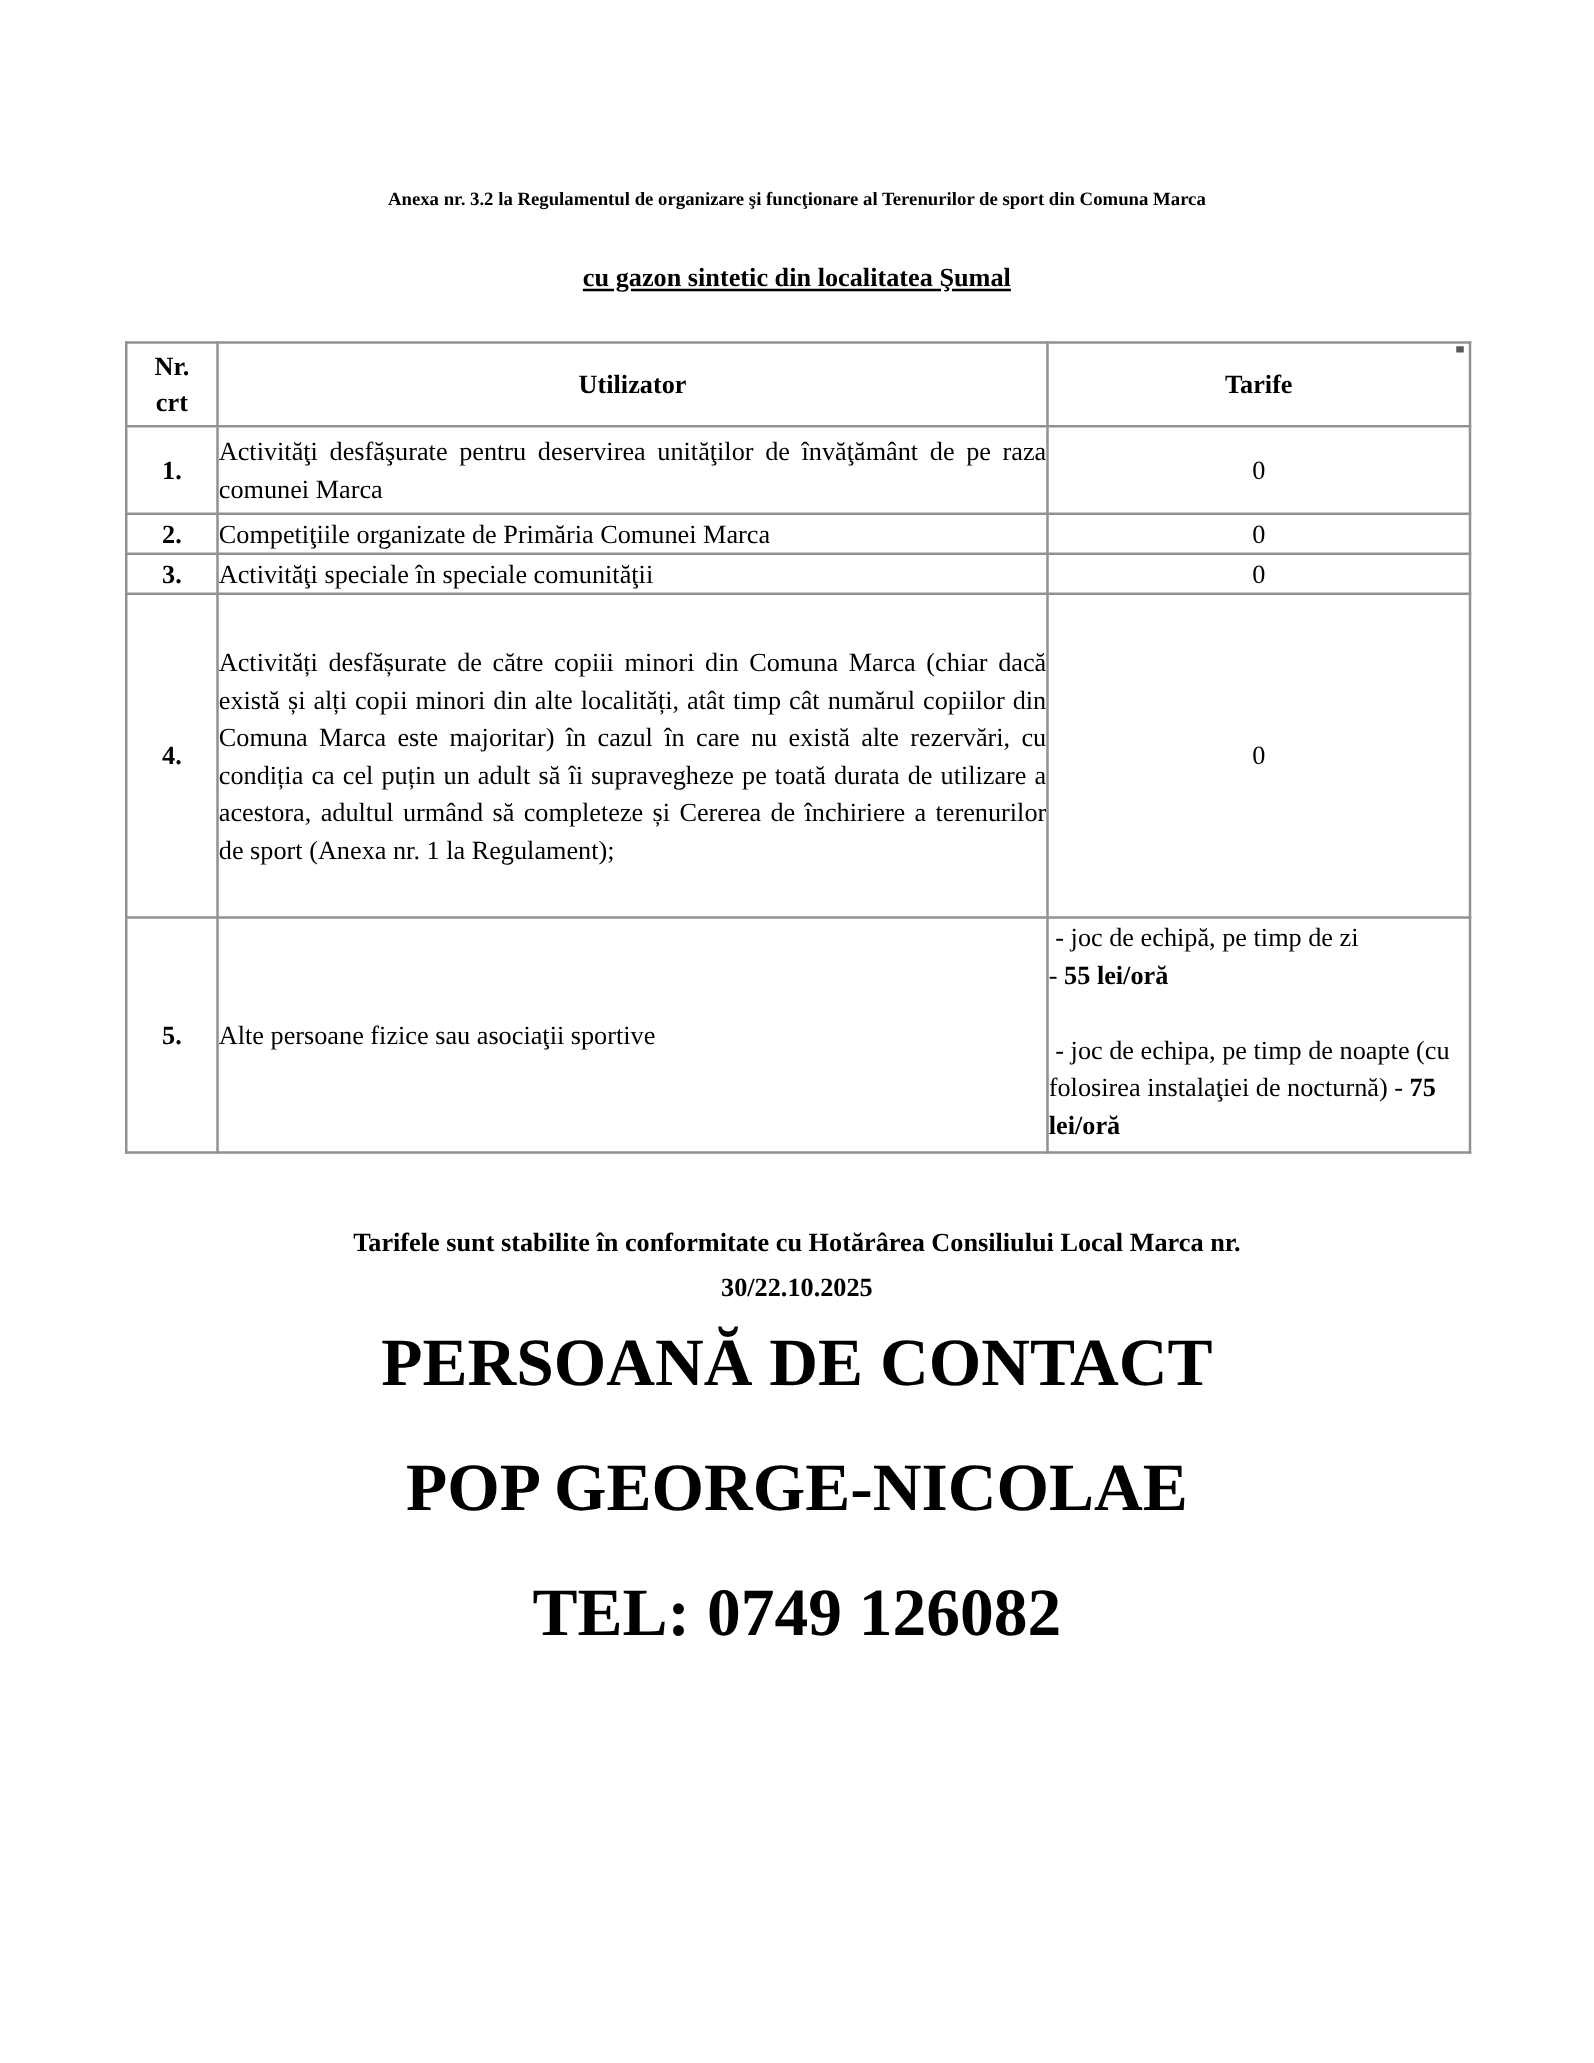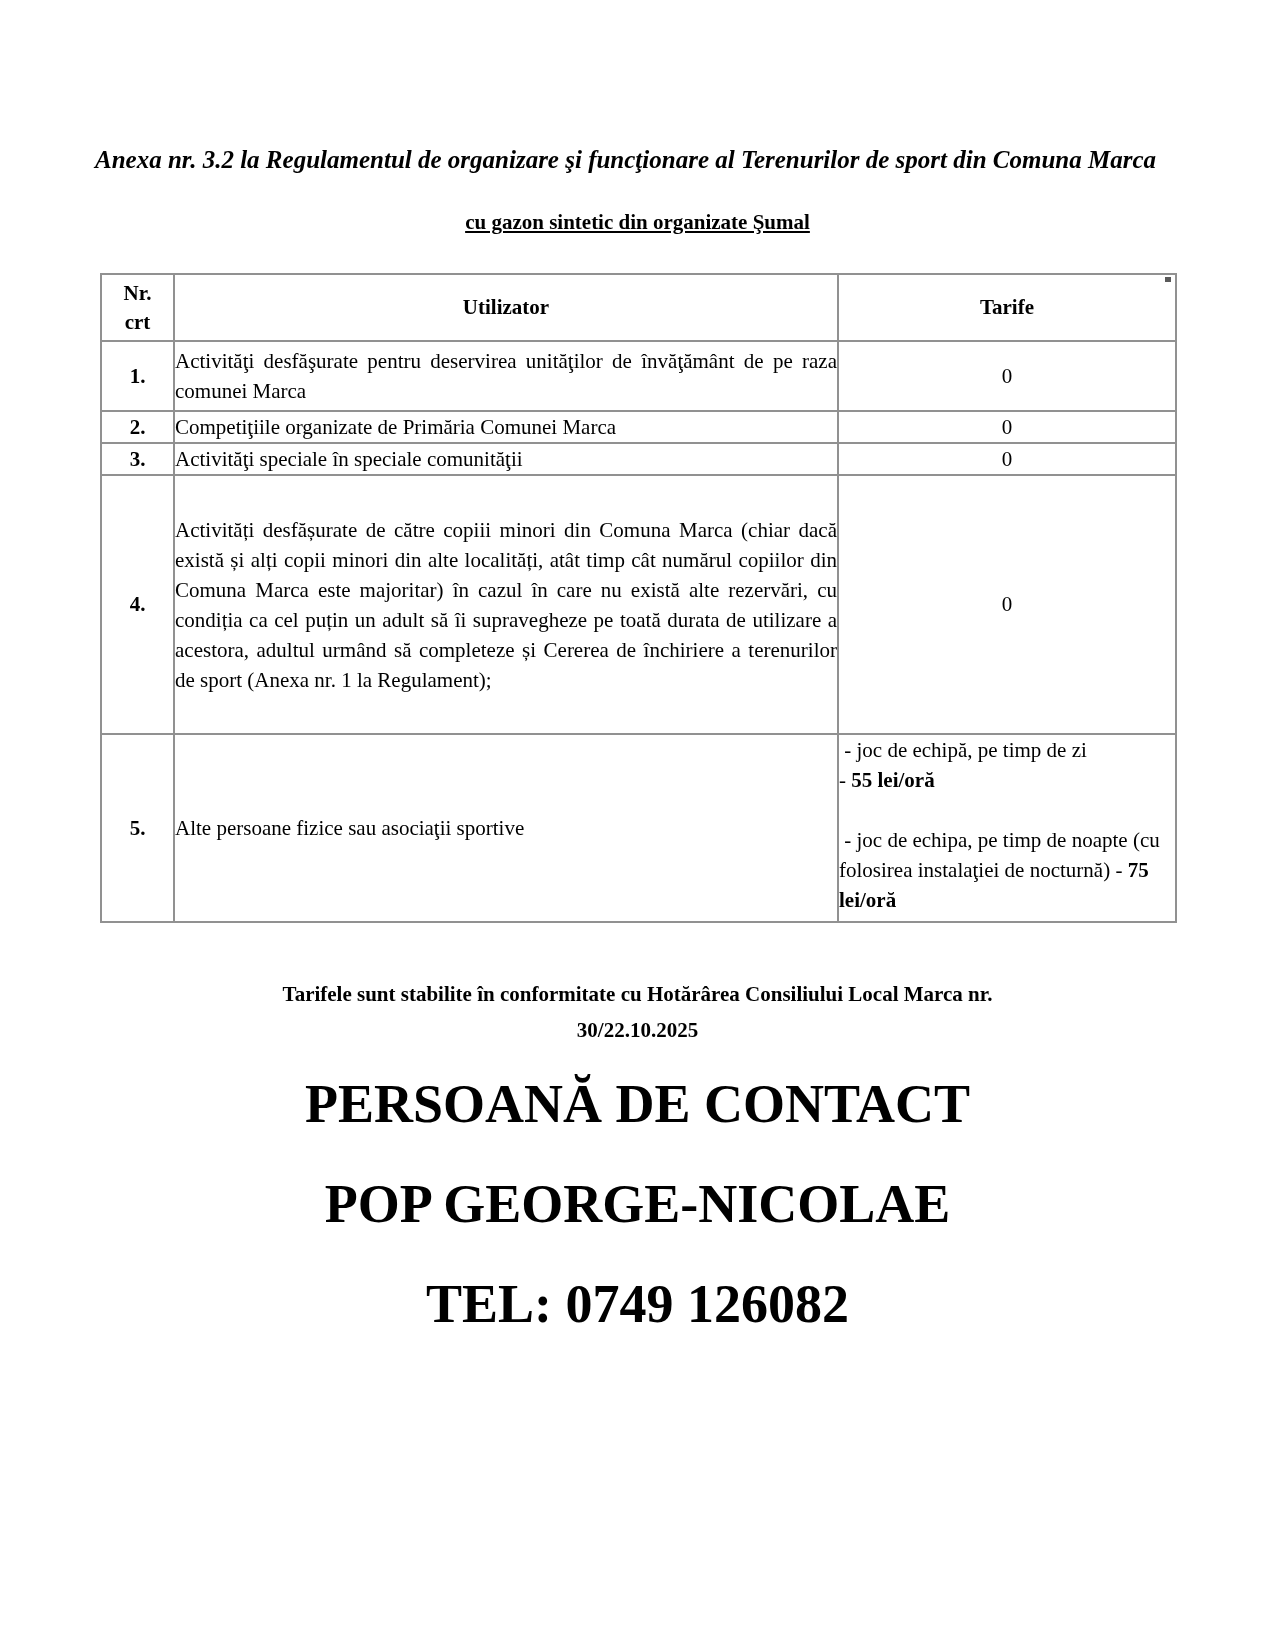--- a/index.html
+++ b/index.html
@@ -9,25 +9,24 @@
     background: #ffffff;
     color: #000000;
     font-family: "Liberation Serif", "DejaVu Serif", serif;
     position: relative;
     overflow: hidden;
   }
   .annex-title {
     padding-top: 145px;
     width: 1085px;
     margin: 0 auto;
-    text-align: left;
-    font-size: 25px;
+    text-align: center;
+    font-size: 15px;
     line-height: 30px;
     font-weight: bold;
-    font-style: italic;
   }
   .doc-title {
     margin-top: 31px;
     text-align: center;
     font-size: 21px;
     line-height: 33px;
     font-weight: bold;
   }
   .doc-title .u { text-decoration: underline; }
 
@@ -94,37 +93,37 @@
   }
 
   .note {
     margin-top: 53px;
     text-align: center;
     font-weight: bold;
     font-size: 21px;
     line-height: 36px;
   }
   .contact {
-    margin-top: 26px;
+    margin-top: 12px;
     text-align: center;
     font-weight: bold;
   }
   .contact .big-line {
     font-size: 54px;
     line-height: 60px;
     margin-bottom: 40px;
   }
 </style>
 </head>
 <body>
 
 <div class="annex-title">Anexa nr. 3.2 la Regulamentul de organizare şi funcţionare al Terenurilor de sport din Comuna Marca</div>
 
 <div class="doc-title">
-  <div><span class="u">cu gazon sintetic din organizate Şumal</span></div>
+  <div><span class="u">cu gazon sintetic din localitatea Şumal</span></div>
 </div>
 
 <div class="table-wrap">
   <div class="scan-artifact"></div>
   <table class="tariffs">
     <colgroup>
         <col class="c-nr">
         <col class="c-ut">
         <col class="c-tf">
       </colgroup>

